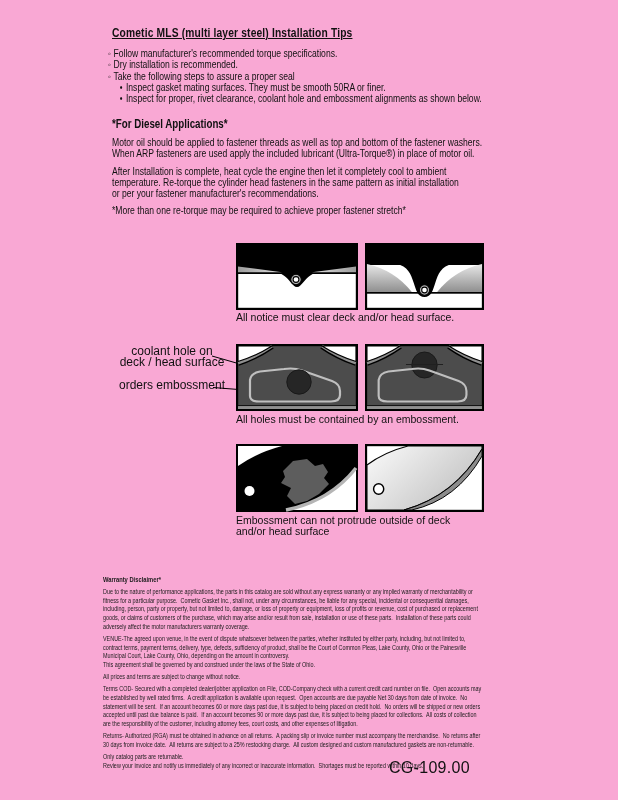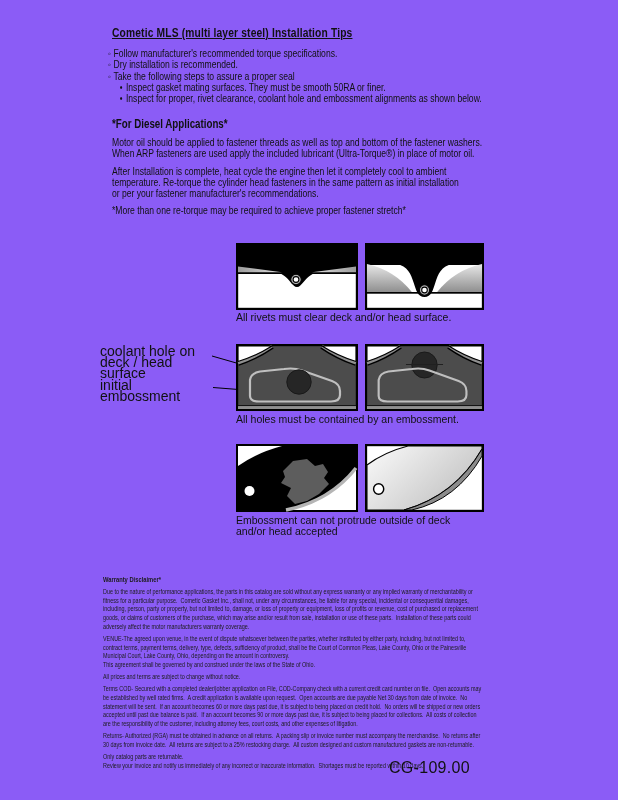--- a/index.html
+++ b/index.html
@@ -1,17 +1,17 @@
 <!DOCTYPE html>
 <html><head>
 <meta charset="utf-8">
 <style>
   html,body{margin:0;padding:0;background:#ffffff;}
   .page{
-    position:relative;width:618px;height:800px;background:#8b5cf6;overflow:hidden;
+    position:relative;width:618px;height:800px;background:#f9a8d4;overflow:hidden;
     font-family:"Liberation Sans",sans-serif;color:#111;
   }
   .abs{position:absolute;}
   .cond{transform:scaleX(0.78);transform-origin:0 0;white-space:pre-line;}
   .title{
     left:112px;top:25px;font-size:13.5px;font-weight:bold;
     text-decoration:underline;transform:scaleX(0.76);transform-origin:0 0;
     white-space:nowrap;letter-spacing:.2px;
   }
   .bullets{left:108px;top:48px;font-size:11px;line-height:11.3px;transform:scaleX(0.78);transform-origin:0 0;}
@@ -19,21 +19,21 @@
   .b-row .mk{width:7px;flex:0 0 7px;font-size:10px;}
   .b-row.sub{margin-left:15px;}
   .b-row.sub .mk{width:8px;flex:0 0 8px;}
   .diesel-h{left:112px;top:117px;font-size:12.5px;font-weight:bold;transform:scaleX(0.78);transform-origin:0 0;white-space:nowrap;}
   .para{font-size:11px;line-height:11.4px;}
   .p1{left:112px;top:136.5px;}
   .p2{left:112px;top:165.5px;}
   .note{left:112px;top:205px;}
   .dlabel{font-size:12px;font-weight:400;text-align:center;width:122px;letter-spacing:.3px;margin-top:32px;}
   .caption{font-size:10.5px;line-height:11.8px;white-space:pre-line;}
-  .ann{font-size:14px;line-height:11px;text-align:left;width:112px;left:100px;white-space:pre-line;}
+  .ann{font-size:12px;line-height:11px;text-align:center;width:112px;left:116px;white-space:pre-line;}
   .disclaimer{
     left:103px;top:576px;width:520px;
     transform:scaleX(0.85);transform-origin:0 0;
     font-size:6.4px;line-height:8.7px;color:#1c1c1c;
   }
   .disclaimer h5{margin:0 0 3.2px 0;font-size:6.8px;line-height:8.7px;font-weight:bold;}
   .disclaimer p{margin:0 0 3.4px 0;white-space:pre;}
   .code{left:389px;top:759px;font-size:16px;letter-spacing:.3px;}
   svg{display:block;}
 </style>
@@ -108,28 +108,28 @@
     <rect x="1.1" y="1.1" width="119.8" height="64.8" fill="#ffffff" stroke="#000" stroke-width="2.2"></rect>
     <rect x="2" y="2" width="118" height="20" fill="#000"></rect>
     <path d="M2,21 Q30,27 48,49 L2,49 Z" fill="url(#gv)"></path>
     <path d="M120,21 Q92,27 74,49 L120,49 Z" fill="url(#gv)"></path>
     <rect x="2" y="49" width="118" height="1.7" fill="#000"></rect>
     <path d="M32,21 C44,23 47,31 50,40 C52.5,47.5 54,54 61,54 C68,54 69.5,47.5 72,40 C75,31 78,23 90,21 Z" fill="#000"></path>
     <circle cx="61" cy="47" r="5.3" fill="#b0b0b0" stroke="#000" stroke-width="1.1"></circle>
     <circle cx="61" cy="47" r="2.9" fill="#ffffff" stroke="#000" stroke-width="1.1"></circle>
   </svg>
 
-  <div class="abs caption" style="left:236px;top:312px;">All rivets must clear deck and/or head surface.</div>
+  <div class="abs caption" style="left:236px;top:312px;">All notice must clear deck and/or head surface.</div>
 
   <div class="abs dlabel" style="left:236px;top:330px;">RIGHT</div>
   <div class="abs dlabel" style="left:364px;top:330px;width:119px;">WRONG</div>
 
   <div class="abs ann" style="top:345.5px;">coolant hole on
 deck / head surface</div>
-  <div class="abs ann" style="top:380px;">initial embossment</div>
+  <div class="abs ann" style="top:380px;">orders embossment</div>
 
   <svg class="abs" style="left:205px;top:348px;" width="100" height="50" viewBox="0 0 100 50">
     <line x1="7" y1="8" x2="94" y2="33" stroke="#000" stroke-width="1"></line>
     <line x1="8" y1="39.5" x2="59" y2="43.5" stroke="#000" stroke-width="1"></line>
   </svg>
 
   <svg class="abs" style="left:236px;top:343.5px;" width="122" height="67" viewBox="0 0 122 67">
     <rect x="1.1" y="1.1" width="119.8" height="64.8" fill="#4c4c4c" stroke="#000" stroke-width="2.2"></rect>
     <rect x="2" y="61" width="118" height="1.1" fill="#141414"></rect>
     <rect x="2" y="62.1" width="118" height="2.9" fill="#8f8f8f"></rect>
@@ -179,21 +179,21 @@
           <stop offset="1" stop-color="#c2c2c2"></stop>
         </linearGradient>
     </defs>
     <rect x="1.1" y="1.1" width="119.8" height="65.8" fill="#ffffff" stroke="#000" stroke-width="2.2"></rect>
     <path d="M44,2 L120,2 L120,5 Q92,52 40,66 L2,66 L2,21 Q20,8 44,2 Z" fill="url(#bg3)" stroke="#000" stroke-width="1.2"></path>
     <path d="M40,66 Q92,52 120,5 L120,12 Q94,56 48,66 Z" fill="#8c8c8c" stroke="#000" stroke-width="1"></path>
     <circle cx="14" cy="45" r="5.2" fill="#ffffff" stroke="#000" stroke-width="1.5"></circle>
   </svg>
 
   <div class="abs caption" style="left:236px;top:514.5px;">Embossment can not protrude outside of deck
-and/or head accepted</div>
+and/or head surface</div>
 
   <div class="abs disclaimer">
     <h5>Warranty Disclaimer*</h5>
     <p>Due to the nature of performance applications, the parts in this catalog are sold without any express warranty or any implied warranty of merchantability or
 fitness for a particular purpose.  Cometic Gasket Inc., shall not, under any circumstances, be liable for any special, incidental or consequential damages,
 including, person, party or property, but not limited to, damage, or loss of property or equipment, loss of profits or revenue, cost of purchased or replacement
 goods, or claims of customers of the purchase, which may arise and/or result from sale, installation or use of these parts.  Installation of these parts could
 adversely affect the motor manufacturers warranty coverage.</p>
     <p>VENUE-The agreed upon venue, in the event of dispute whatsoever between the parties, whether instituted by either party, including, but not limited to,
 contract terms, payment terms, delivery, type, defects, sufficiency of product, shall be the Court of Common Pleas, Lake County, Ohio or the Painesville

